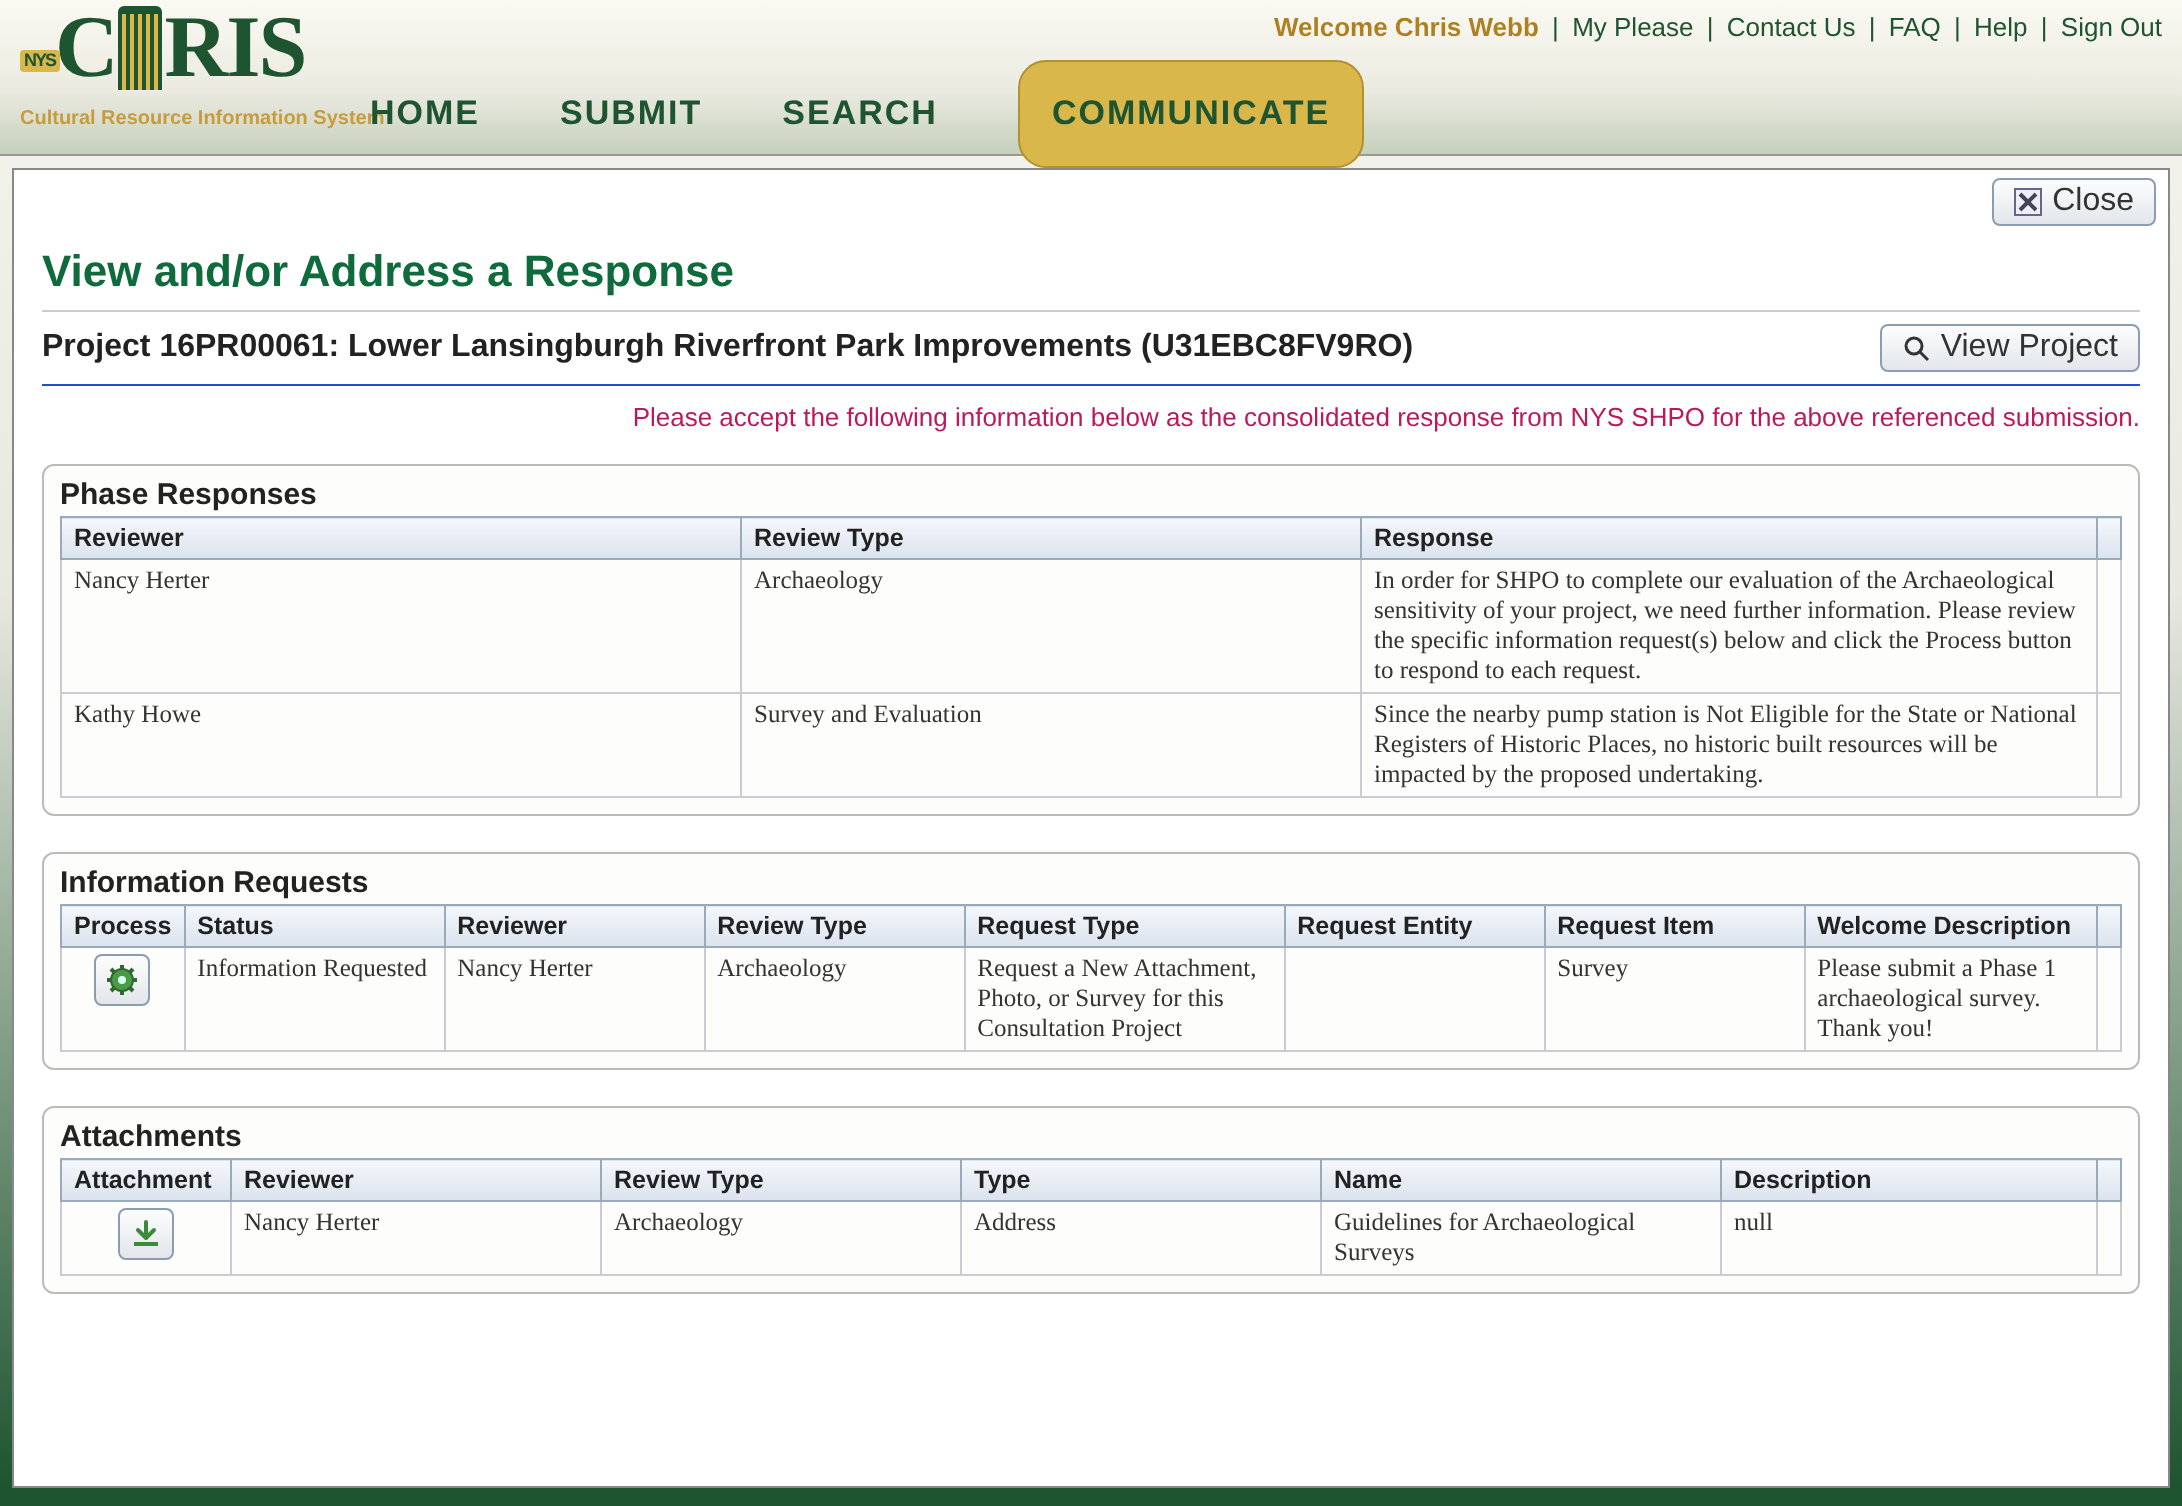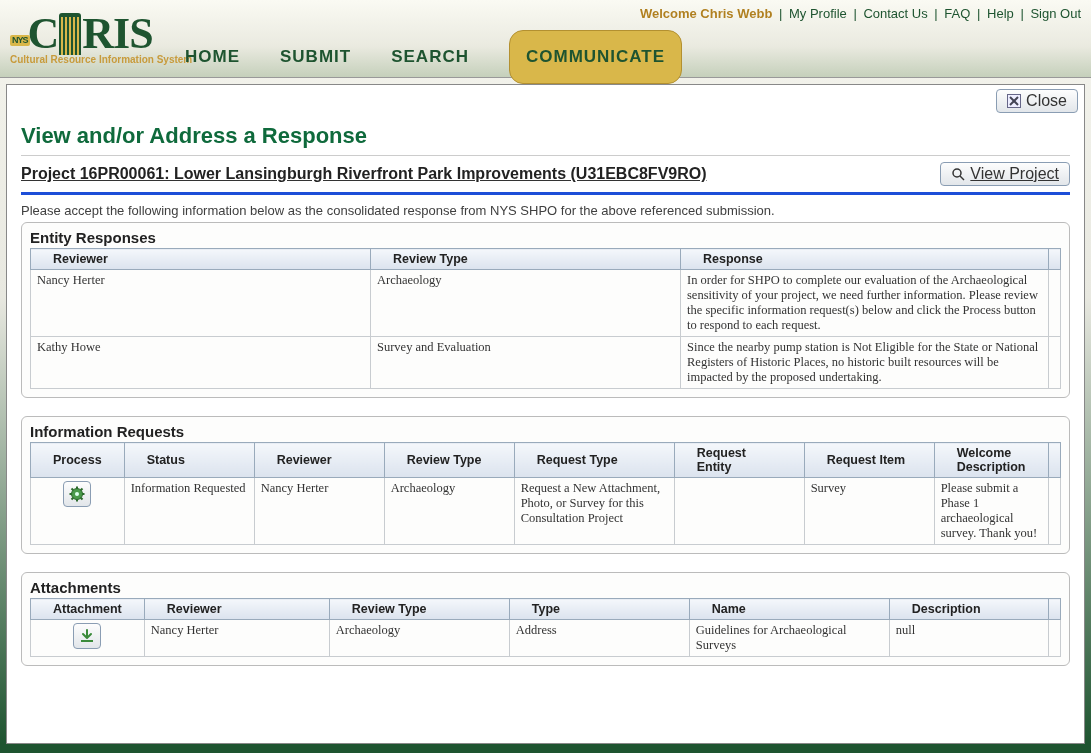--- a/index.html
+++ b/index.html
@@ -16,21 +16,21 @@
   }
   .header {
     height: 78px;
     background: linear-gradient(to bottom, #fafaf3 0%, #eaeae0 60%, #c5d0bb 100%);
     position: relative;
     border-bottom: 1px solid #999;
   }
   .logo-area {
     position: absolute;
     left: 10px;
-    top: 12px;
+    top: 2px;
     display: flex;
     align-items: flex-start;
   }
   .logo-text-main {
     font-size: 44px;
     font-weight: bold;
     color: #1e5430;
     letter-spacing: -1px;
     font-family: "Times New Roman", serif;
     line-height: 1;
@@ -134,31 +134,30 @@
     color: #0f6a3c;
     font-weight: bold;
     margin: 6px 0 6px 0;
     border-bottom: 1px solid #ccc;
     padding-bottom: 6px;
   }
   .project-row {
     display: flex;
     justify-content: space-between;
     align-items: center;
-    border-bottom: 3px solid #1d4ed8;
+    border-bottom: 1px solid #1d4ed8;
     padding-bottom: 6px;
     margin-bottom: 8px;
-    text-decoration: underline;
   }
   .project-title {
     font-size: 16px;
     font-weight: bold;
     color: #222;
   }
-  .instruction { font-size: 13px; color: #404040; margin-bottom: 4px;}
+  .instruction { font-size: 13px; color: #be185d; margin-bottom: 16px; text-align: right;}
   .panel {
     border: 1px solid #bbb;
     border-radius: 6px;
     padding: 6px 8px 8px 8px;
     margin-bottom: 18px;
     background: #fdfdfc;
   }
   .panel-title {
     font-size: 15px;
     font-weight: bold;
@@ -167,21 +166,21 @@
   }
   table.grid {
     width: 100%;
     border-collapse: collapse;
     font-size: 12.5px;
   }
   table.grid th {
     background: linear-gradient(to bottom, #f4f7fb, #dbe3ee);
     border: 1px solid #9ab;
     text-align: left;
-    padding: 3px 22px;
+    padding: 3px 6px;
     font-weight: bold;
     color: #222;
   }
   table.grid td {
     border: 1px solid #c8ccd0;
     padding: 3px 6px;
     vertical-align: top;
     font-family: Liberation Serif, serif;
   }
   table.grid th.trailing, table.grid td.trailing{ width:12px; padding:0;}
@@ -205,21 +204,21 @@
     <div class="logo-area">
       <span class="logo-text-main">
         <span class="nys">NYS</span>C<span class="logo-pillar"></span>RIS
       </span>
     </div>
     <div class="logo-sub">Cultural Resource Information System</div>
 
     <div class="top-links">
       <span class="welcome">Welcome Chris Webb</span>
       <span class="sep">|</span>
-      <a>My Profile</a>
+      <a>My Please</a>
       <span class="sep">|</span>
       <a>Contact Us</a>
       <span class="sep">|</span>
       <a>FAQ</a>
       <span class="sep">|</span>
       <a>Help</a>
       <span class="sep">|</span>
       <a>Sign Out</a>
     </div>
 
@@ -257,21 +256,21 @@
                 <line x1="9" y1="9" x2="13" y2="13" stroke="#333" stroke-width="1.5"></line>
               </svg>
           </span>
           <span>View Project</span>
         </button>
       </div>
 
       <div class="instruction">Please accept the following information below as the consolidated response from NYS SHPO for the above referenced submission.</div>
 
       <div class="panel">
-        <div class="panel-title">Entity Responses</div>
+        <div class="panel-title">Phase Responses</div>
         <table class="grid">
           <thead>
               <tr>
             <th style="width:340px">Reviewer</th>
             <th style="width:310px">Review Type</th>
             <th>Response</th>
             <th class="trailing"></th>
           </tr>
             </thead>
           <tbody>

